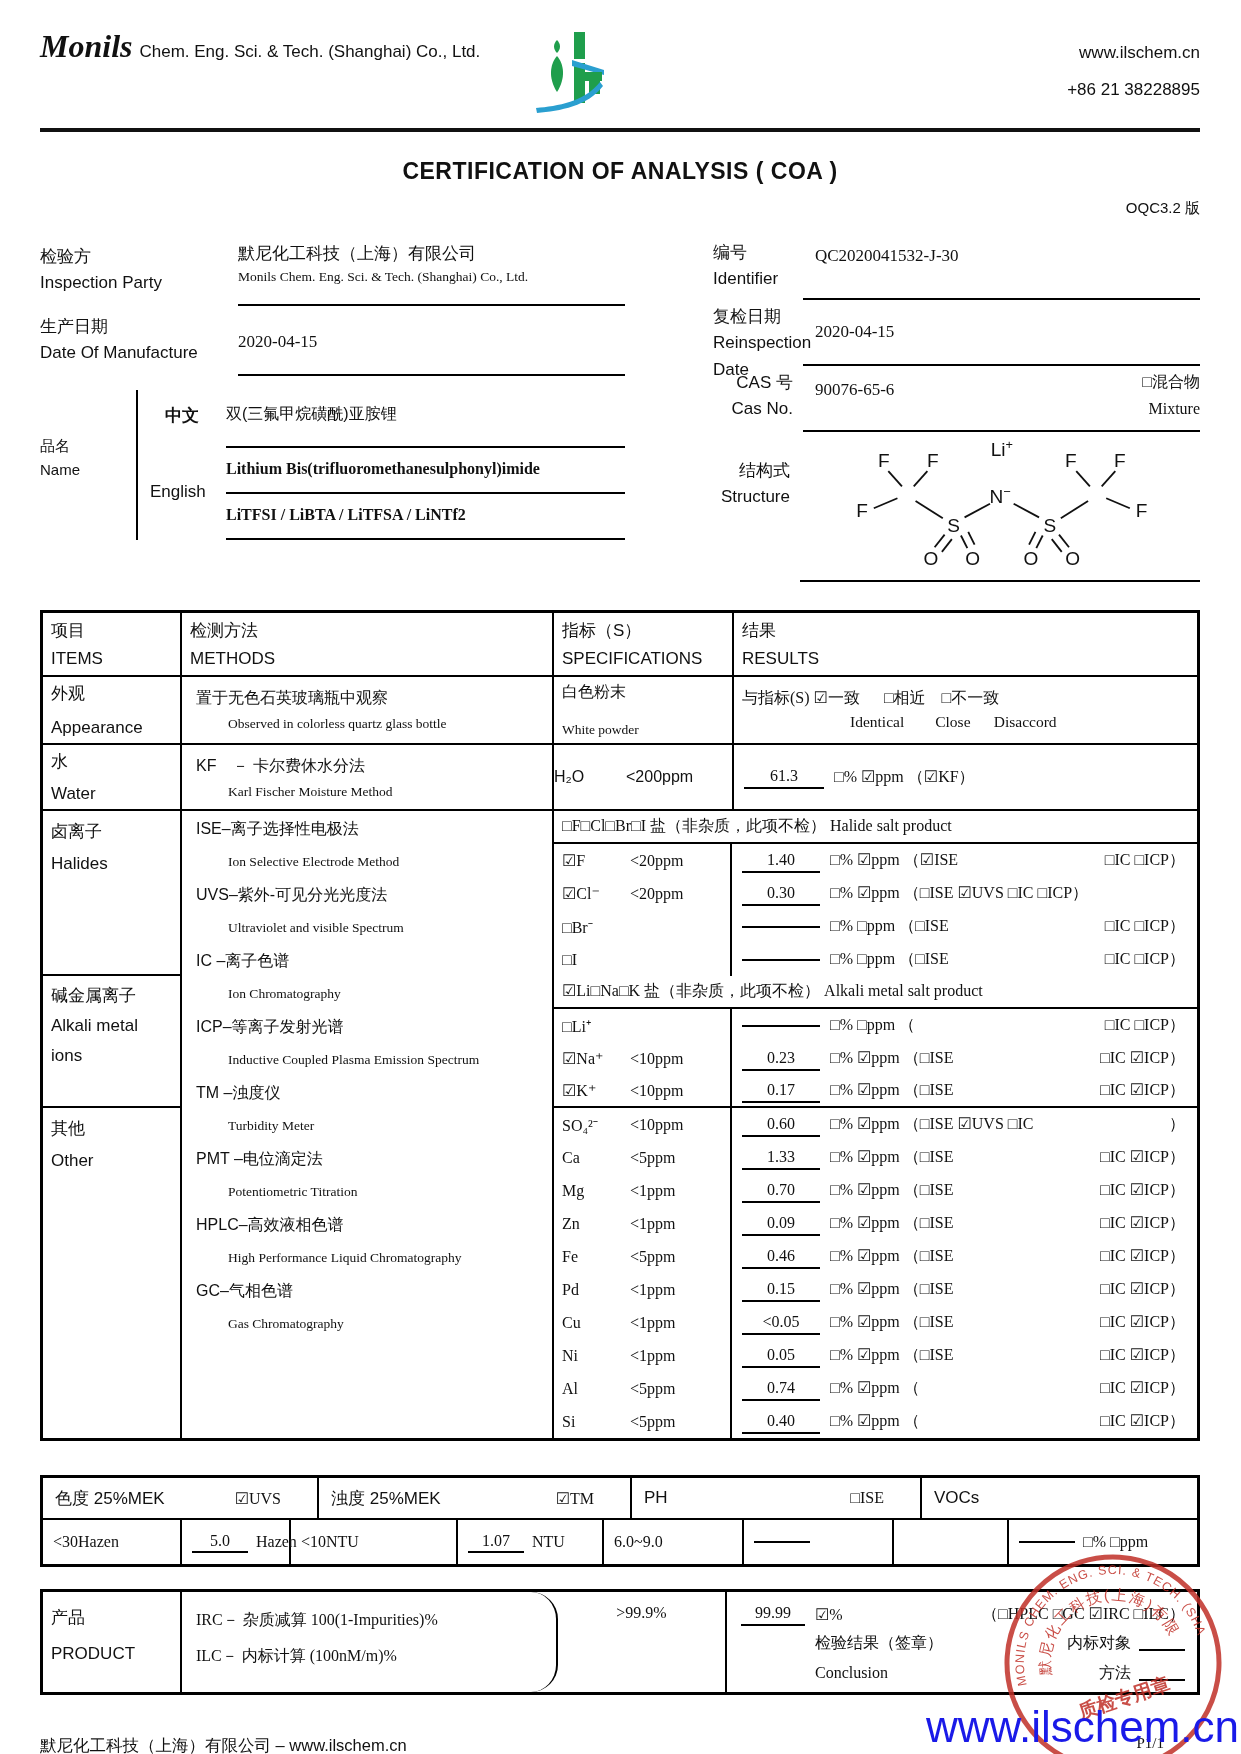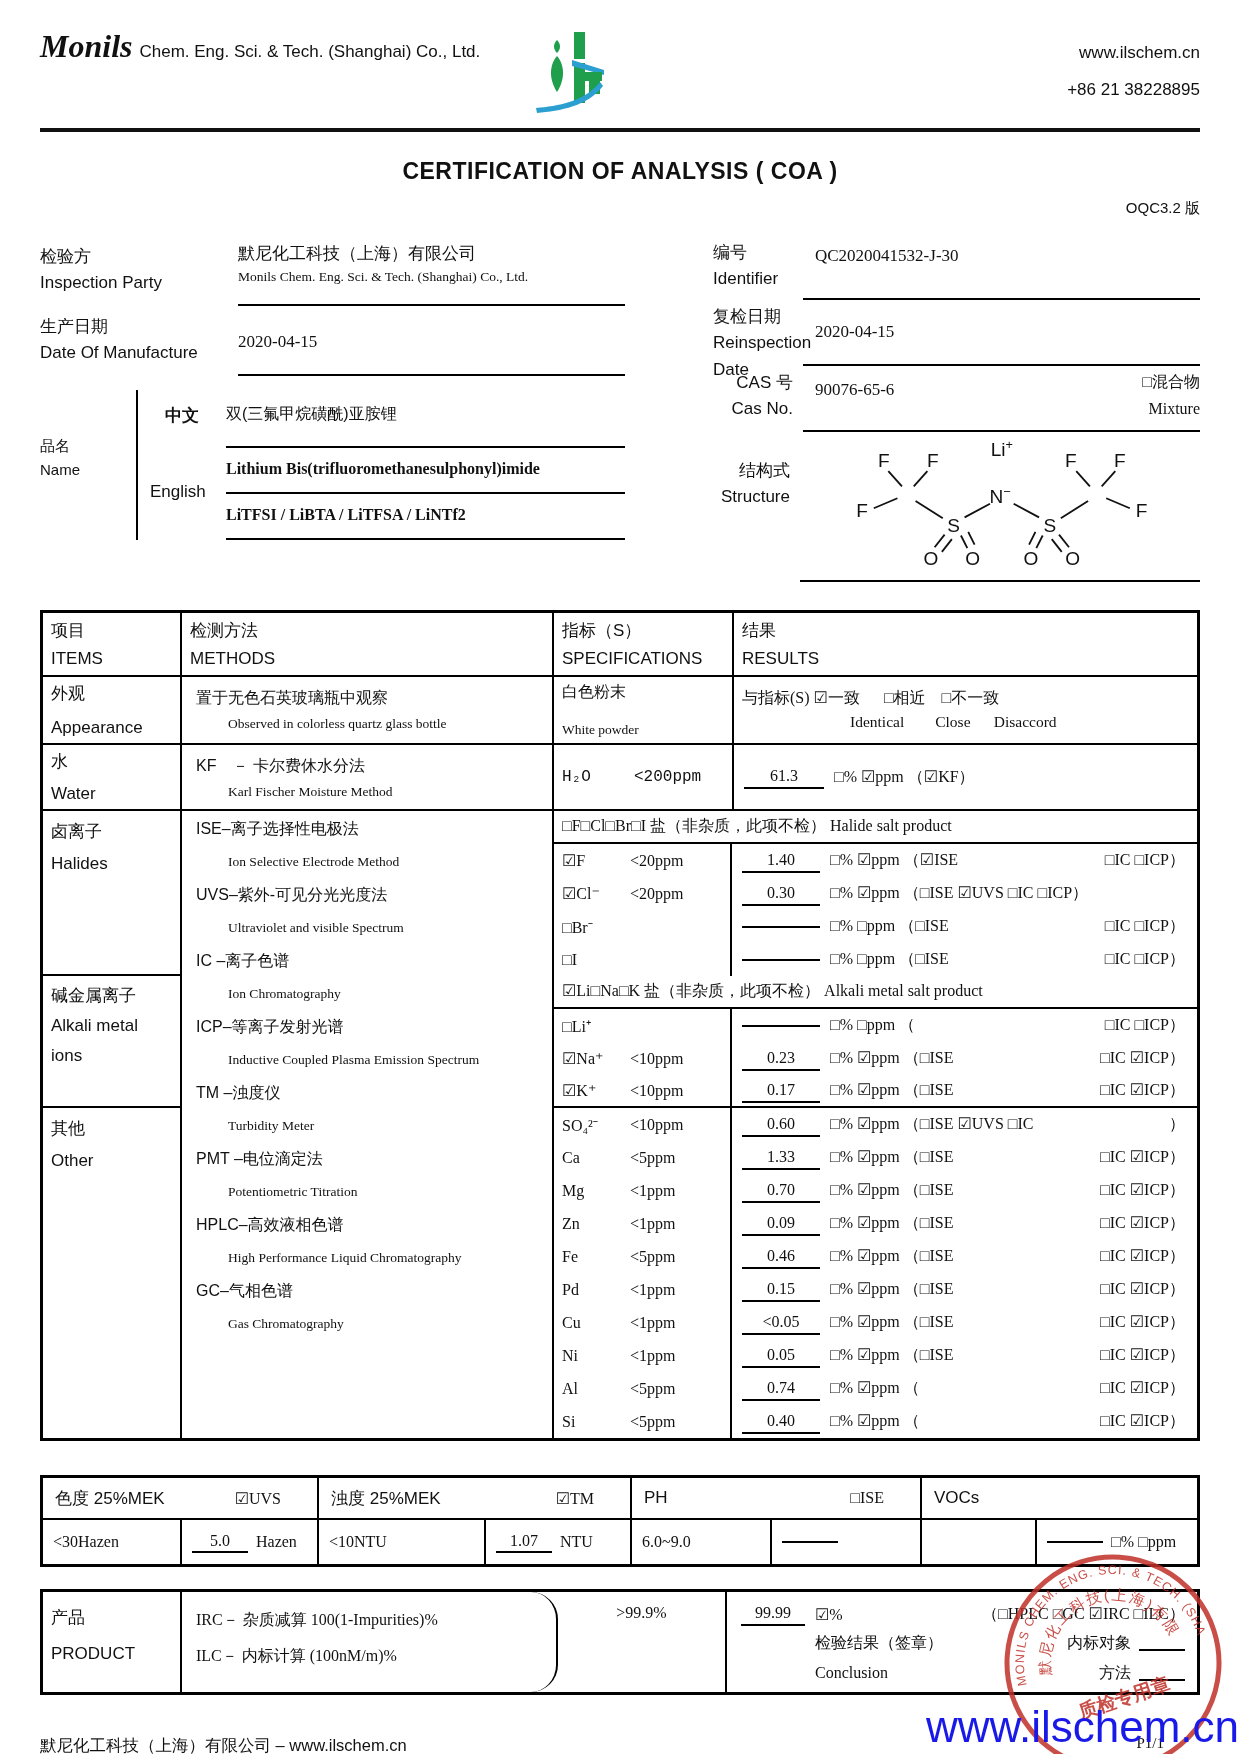--- a/index.html
+++ b/index.html
@@ -73,21 +73,21 @@
   .methcell { padding-top:6px; }
   .m-zh { padding-left:14px; font-size:16px; }
   .m-en { padding-left:46px; font-size:13.5px; font-family:"Liberation Serif", serif; }
   .approw .m-zh, .waterrow .m-zh { height:30px; line-height:30px; }
   .approw .m-en, .waterrow .m-en { height:26px; line-height:22px; }
   .speccell { padding:5px 8px; display:flex; flex-direction:column; justify-content:space-between; }
   .speccell .en { font-size:13.5px; font-family:"Liberation Serif", serif; }
   .rescell { font-family:"Liberation Serif", serif; padding:6px 10px 4px 8px; }
   .res-l1 { height:30px; line-height:30px; }
   .res-l2 { padding-left:108px; font-size:15.5px; }
-  .w-spec { display:flex; align-items:center; font-family:Liberation Mono, monospace; padding-left:8px; }
+  .w-spec { display:flex; align-items:center; font-family:Liberation Sans, sans-serif; }
   .w-ion { width:72px; }
   .w-res { display:flex; align-items:center; font-family:"Liberation Serif", serif; padding:0 10px 0 10px; }
   .uval { min-width:80px; border-bottom:2px solid #000; text-align:center; margin-right:10px; line-height:22px; display:inline-block; }
 
   .mt-body { display:flex; }
   .items-col { width:139px; border-right:2px solid #000; display:flex; flex-direction:column; }
   .icell { border-bottom:2px solid #000; padding:5px 8px; font-size:17px; line-height:32px; }
   .ih1 { height:165px; } .ih2 { height:132px; line-height:30px; } .ih3 { flex:1; border-bottom:none; }
   .meth-col { width:372px; border-right:2px solid #000; padding-top:2px; }
   .meth-col .m-zh { height:33px; line-height:32px; }
@@ -108,21 +108,21 @@
   .t2-r1 { display:flex; border-bottom:2px solid #000; height:42px; }
   .t2-r1 > div { border-right:2px solid #000; display:flex; align-items:center; padding:0 12px; font-size:17px; }
   .t2-r1 > div:nth-of-type(1) { width:276px; }
   .t2-r1 > div:nth-of-type(2) { width:313px; }
   .t2-r1 > div:nth-of-type(3) { width:290px; }
   .t2-r1 > div:nth-of-type(4) { flex:1; border-right:none; }
   .t2chk { margin-left:auto; margin-right:24px; font-family:"Liberation Serif", serif; font-size:16px; }
   .t2-r2 { display:flex; height:44px; }
   .t2-r2 > div { border-right:2px solid #000; display:flex; align-items:center; padding:0 10px; font-family:"Liberation Serif", serif; font-size:16px; }
   .t2-r2 > div:nth-of-type(1) { width:139px; }
-  .t2-r2 > div:nth-of-type(2) { width:137px; }
+  .t2-r2 > div:nth-of-type(2) { width:109px; }
   .t2-r2 > div:nth-of-type(3) { width:167px; }
   .t2-r2 > div:nth-of-type(4) { width:146px; }
   .t2-r2 > div:nth-of-type(5) { width:140px; }
   .t2-r2 > div:nth-of-type(6) { width:150px; }
   .t2-r2 > div:nth-of-type(7) { width:115px; }
   .t2-r2 > div:nth-of-type(8) { flex:1; border-right:none; }
   .uv2 { min-width:56px; border-bottom:2px solid #000; text-align:center; margin-right:8px; display:inline-block; line-height:20px; }
 
   
   .t3 { width:1160px; border:3px solid #000; margin-top:22px; display:flex; min-height:96px; }

